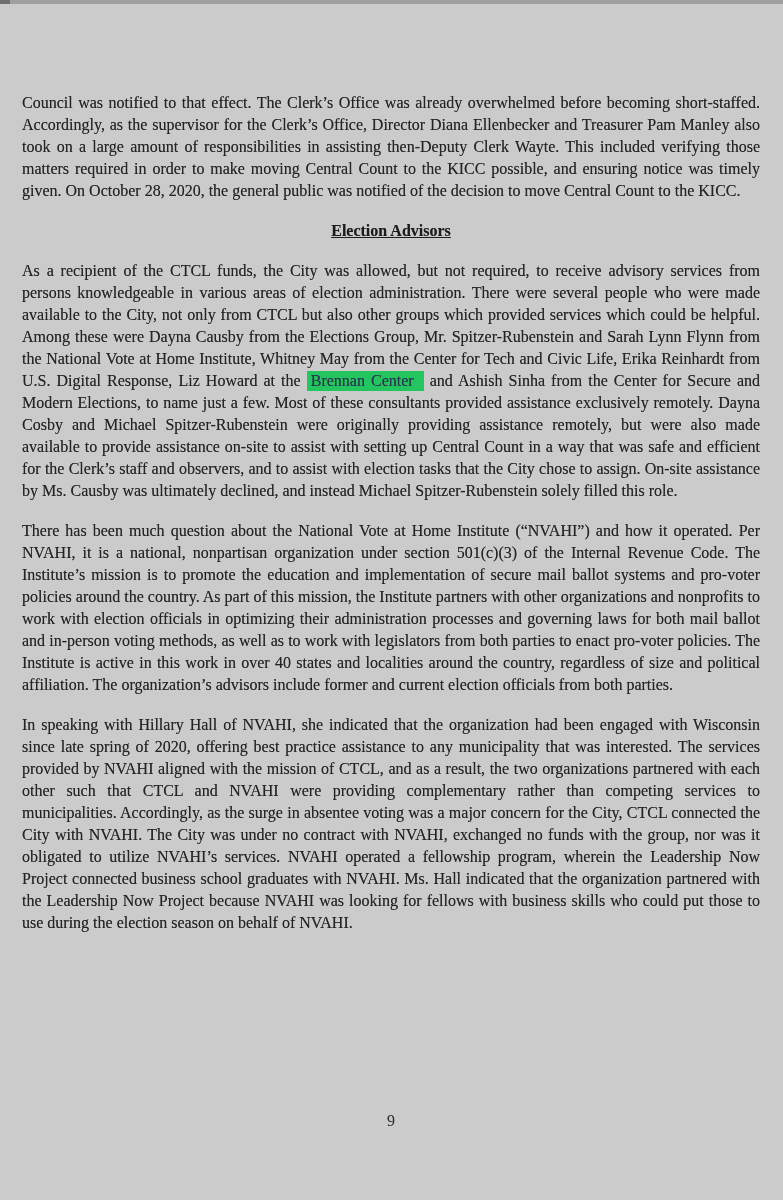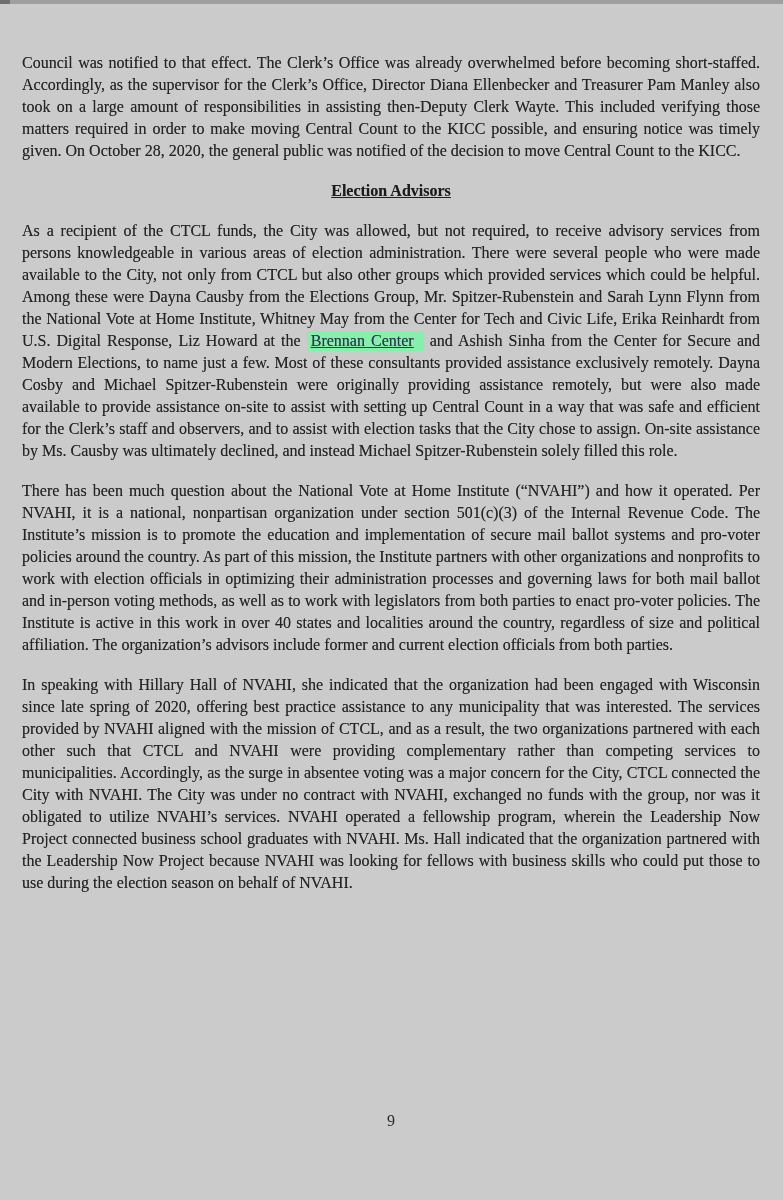--- a/index.html
+++ b/index.html
@@ -24,21 +24,21 @@
     position: absolute;
     top: 0; left: 0;
     width: 10px; height: 4px;
     background: #6f6f6f;
   }
   .doc-content {
     position: absolute;
     top: 0;
     left: 22px;
     width: 738px;
-    padding-top: 52px;
+    padding-top: 92px;
     color: #242423;
     font-size: 16px;
     line-height: 22px;
     text-align: justify;
     text-shadow: 0 0 0.6px rgba(40,40,40,0.55);
   }
   .doc-content p {
     margin: 18px 0 0 0;
   }
   .doc-content p:first-child {
@@ -47,24 +47,23 @@
   h2.section-heading {
     margin: 18px 0 0 0;
     font-size: 16px;
     line-height: 22px;
     font-weight: bold;
     text-align: center;
     text-decoration: underline;
     color: #1c1c1b;
   }
   .highlight {
-    background: #86efac;
+    background: #22c55e;
     color: #2c3553;
     padding: 1px 10px 2px 4px;
-    text-decoration: underline;
   }
   .page-number {
     position: absolute;
     top: 1110px;
     left: 22px;
     width: 738px;
     text-align: center;
     font-size: 16px;
     line-height: 22px;
     color: #2a2a29;

